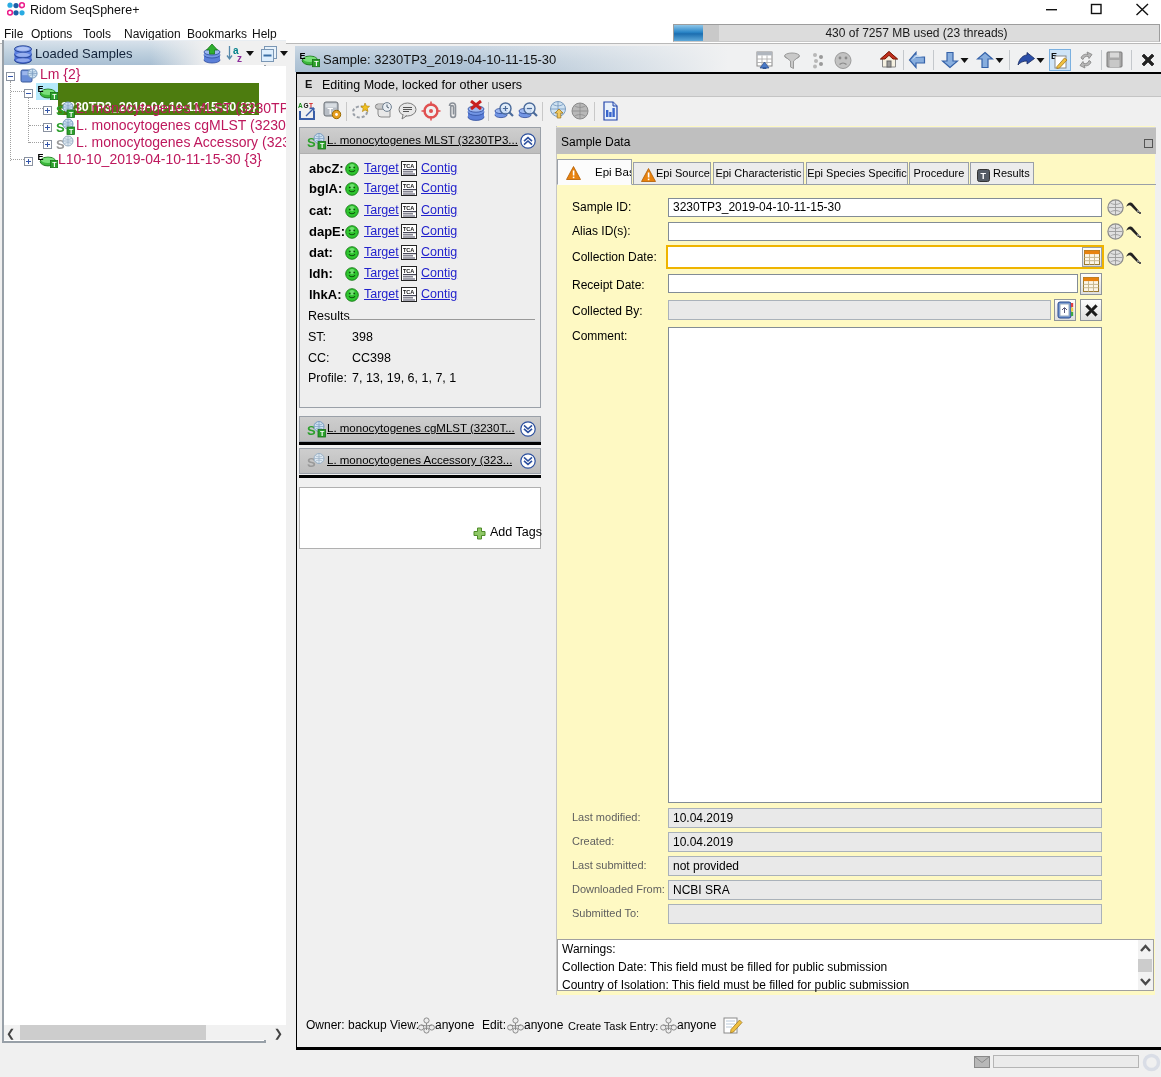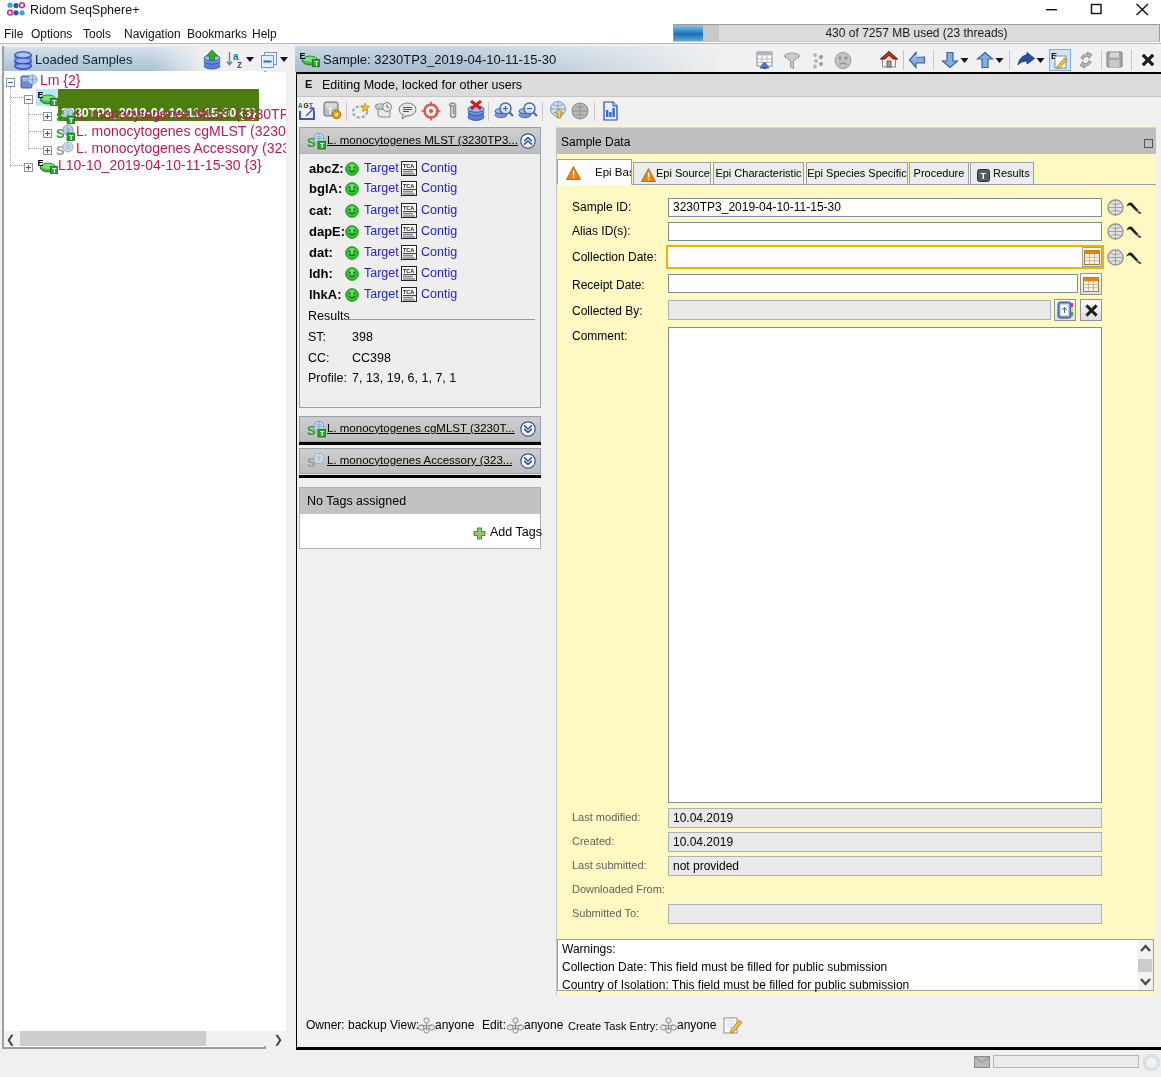--- a/index.html
+++ b/index.html
@@ -8,21 +8,21 @@
 .abs { position:absolute; }
 .titlebar { left:0; top:0; width:1161px; height:20px; background:#ffffff; }
 .menubar { left:0; top:20px; width:1161px; height:23px; background:#ffffff; }
 .menuitem { position:absolute; top:7px; font-size:12px; color:#111; }
 .hline { left:0; top:43px; width:1161px; height:1px; background:#b9b9b9; }
 .membar { left:673px; top:24px; width:487px; height:18px; background:#dcdcdc; border:1px solid #9d9d9d; border-bottom-color:#c8c8c8; }
 .memblue { position:absolute; left:0px; top:0px; width:29px; height:16px; background:linear-gradient(180deg,#8ec6e8 0%,#2a86c8 45%,#1c6eb0 55%,#5ea8d8 100%); }
 .memgray { position:absolute; left:29px; top:0px; width:16px; height:16px; background:#c9c9c9; }
 .memtext { position:absolute; left:0; top:1px; width:100%; text-align:center; font-size:12px; color:#1a1a1a; }
 
-.leftpanel { left:2px; top:46px; width:264px; height:1003px; background:#ffffff; border:2px solid #98a0a8; border-top:none; }
+.leftpanel { left:2px; top:40px; width:264px; height:1003px; background:#ffffff; border:2px solid #98a0a8; border-top:none; }
 .lphdr { position:absolute; left:0; top:0; width:282px; height:25px; background-image:linear-gradient(90deg,rgba(240,240,240,0) 52%,rgba(240,240,240,1) 72%),linear-gradient(180deg,#d7e1eb 0%,#bed0de 50%,#a9bfd3 100%); border-top:1px solid #e8edf2; }
 .lphdr-title { position:absolute; left:31px; top:5px; font-size:13px; color:#13233a; }
 .lptree { position:absolute; left:0px; top:26px; width:282px; height:959px; background:#fff; overflow:hidden; }
 .lpscroll { position:absolute; left:0px; top:985px; width:282px; height:15px; background:#f1f1f1; }
 .lpthumb { position:absolute; left:16px; top:0px; width:186px; height:15px; background:#cdcdcd; }
 .treerow { position:absolute; height:17px; line-height:17px; white-space:nowrap; font-size:14px; color:#be185d; }
 .expander { position:absolute; width:9px; height:9px; background:#fff; border:1px solid #8a92a0; z-index:2; }
 .expander:before { content:""; position:absolute; left:1px; top:3px; width:5px; height:1px; background:#3355aa; }
 .expander.plus:after { content:""; position:absolute; left:3px; top:1px; width:1px; height:5px; background:#3355aa; }
 .dotv { position:absolute; width:1px; border-left:1px dotted #a0a0a0; }
@@ -39,21 +39,21 @@
 .mlst { position:absolute; left:3px; top:55px; width:242px; height:281px; border:1px solid #9aa0a8; background:#eeeeee; }
 .gpanelhdr { background:linear-gradient(180deg,#cecece,#bdbdbd); border-bottom:1px solid #b0b0b0; }
 .mlsthdr { position:absolute; left:0; top:0; width:240px; height:26px; }
 .hlink { font-size:11.5px; color:#000; text-decoration:underline; white-space:nowrap; display:inline-block; max-width:192px; overflow:hidden; }
 .collapsed { position:absolute; left:3px; width:242px; height:26px; border:1px solid #9aa0a8; background:linear-gradient(180deg,#cecece,#bdbdbd); }
 .blackline { position:absolute; left:3px; width:242px; height:3px; background:#000; }
 .notags { position:absolute; left:3px; top:415px; width:242px; height:62px; border:1px solid #b0b0b0; background:#fff; }
 .notagshdr { position:absolute; left:0; top:0; width:240px; height:26px; background:#c2c2c2; }
 .mrow { position:absolute; left:9px; height:21px; line-height:21px; white-space:nowrap; width:230px; }
 .mlabel { font-weight:bold; font-size:13px; }
-.tlink { position:absolute; color:#2222cc; font-size:12.5px; }
+.tlink { position:absolute; color:#2222cc; text-decoration:underline; font-size:12.5px; }
 .smiley { position:absolute; top:3.5px; }
 .tcai { position:absolute; top:3px; }
 
 .sdata { position:absolute; left:260px; top:54px; width:599px; height:869px; background:#fef9c3; border-left:1px solid #c6c6c6; }
 .sdatahdr { position:absolute; left:-1px; top:1px; width:600px; height:27px; background:#bfbfbf; border-top:1px solid #d5d5d5; }
 .tab { position:absolute; top:36px; height:23px; background:#ececec; border:1px solid #9aa0a8; font-size:11px; line-height:20px; white-space:nowrap; z-index:1; overflow:hidden; }
 .tab.active { top:33px; height:26px; background:#fcfcfc; border-bottom:1px solid #fcfcfc; line-height:24px; z-index:3; font-size:11.5px; }
 .tabline { position:absolute; left:0; top:58px; width:599px; height:1px; background:#9aa0a8; z-index:0; }
 .flabel { position:absolute; left:15px; font-size:12px; color:#000; height:19px; line-height:19px; }
 .finput { position:absolute; left:111px; width:434px; height:19px; background:#fff; border:1px solid #828c96; font-size:12px; line-height:17px; padding-left:4px; }
@@ -526,23 +526,20 @@
       <path d="M7 6 H17 M12 1 V11 M8.4 3.2 C10 4.8 14 4.8 15.6 3.2 M8.4 8.8 C10 7.2 14 7.2 15.6 8.8" stroke="#9ab0c4" stroke-width="0.7" fill="none"></path>
     </svg>
     <span class="hlink" style="position:absolute;left:27px;top:5px">L. monocytogenes Accessory (323...</span>
     <svg class="ico" style="left:220px;top:4px" width="16" height="16" viewBox="0 0 16 16">
       <circle cx="8" cy="8" r="7.2" fill="#fff" stroke="#2b4f9e" stroke-width="1.2"></circle>
       <path d="M4 4.4 L8 8 L12 4.4 M4 7.8 L8 11.4 L12 7.8" fill="none" stroke="#2b4f9e" stroke-width="1.6"></path>
     </svg>
   </div>
   <div class="blackline" style="top:403px"></div>
   <div class="notags">
-    <div class="notagshdr">
-        <span style="position:absolute;left:7px;top:6px;font-size:12.5px">No Tags assigned</span>
-      </div>
     <div style="position:absolute;left:190px;top:37px;font-size:12.5px;white-space:nowrap">Add Tags</div>
     <svg class="ico" style="left:173px;top:39px" width="13" height="13" viewBox="0 0 13 13">
       <path d="M4.5 1 h4 v3.5 H12 v4 H8.5 V12 h-4 V8.5 H1 v-4 h3.5 Z" fill="#8fc866" stroke="#4e8a28" stroke-width="1"></path>
     </svg>
   </div>
 
   <div class="sdata">
     <div class="sdatahdr">
       <span style="position:absolute;left:5px;top:7px;font-size:12px">Sample Data</span>
       <span style="position:absolute;left:588px;top:11px;width:9px;height:9px;border:1px solid #555"></span>
@@ -638,20 +635,21 @@
     <div class="flabel" style="top:201px">Comment:</div>
     <div class="finput" style="top:201px;height:476px"></div>
 
     <div class="flabel grolabel" style="top:682px">Last modified:</div>
     <div class="fro" style="top:682px">10.04.2019</div>
     <div class="flabel grolabel" style="top:706px">Created:</div>
     <div class="fro" style="top:706px">10.04.2019</div>
     <div class="flabel grolabel" style="top:730px">Last submitted:</div>
     <div class="fro" style="top:730px">not provided</div>
     <div class="flabel grolabel" style="top:754px">Downloaded From:</div>
+    <div class="fro" style="top:754px">NCBI SRA</div>
     <div class="flabel grolabel" style="top:778px">Submitted To:</div>
     <div class="fro" style="top:778px"></div>
   </div>
 
   <div class="warnbox">
     <div style="position:absolute;left:4px;top:2px">Warnings:</div>
     <div style="position:absolute;left:4px;top:20px">Collection Date: This field must be filled for public submission</div>
     <div style="position:absolute;left:4px;top:38px">Country of Isolation: This field must be filled for public submission</div>
     <div style="position:absolute;right:0;top:0;width:15px;height:50px;background:#f2f2f2"></div>
     <svg class="ico" style="right:1px;top:4px" width="13" height="9" viewBox="0 0 13 9">

